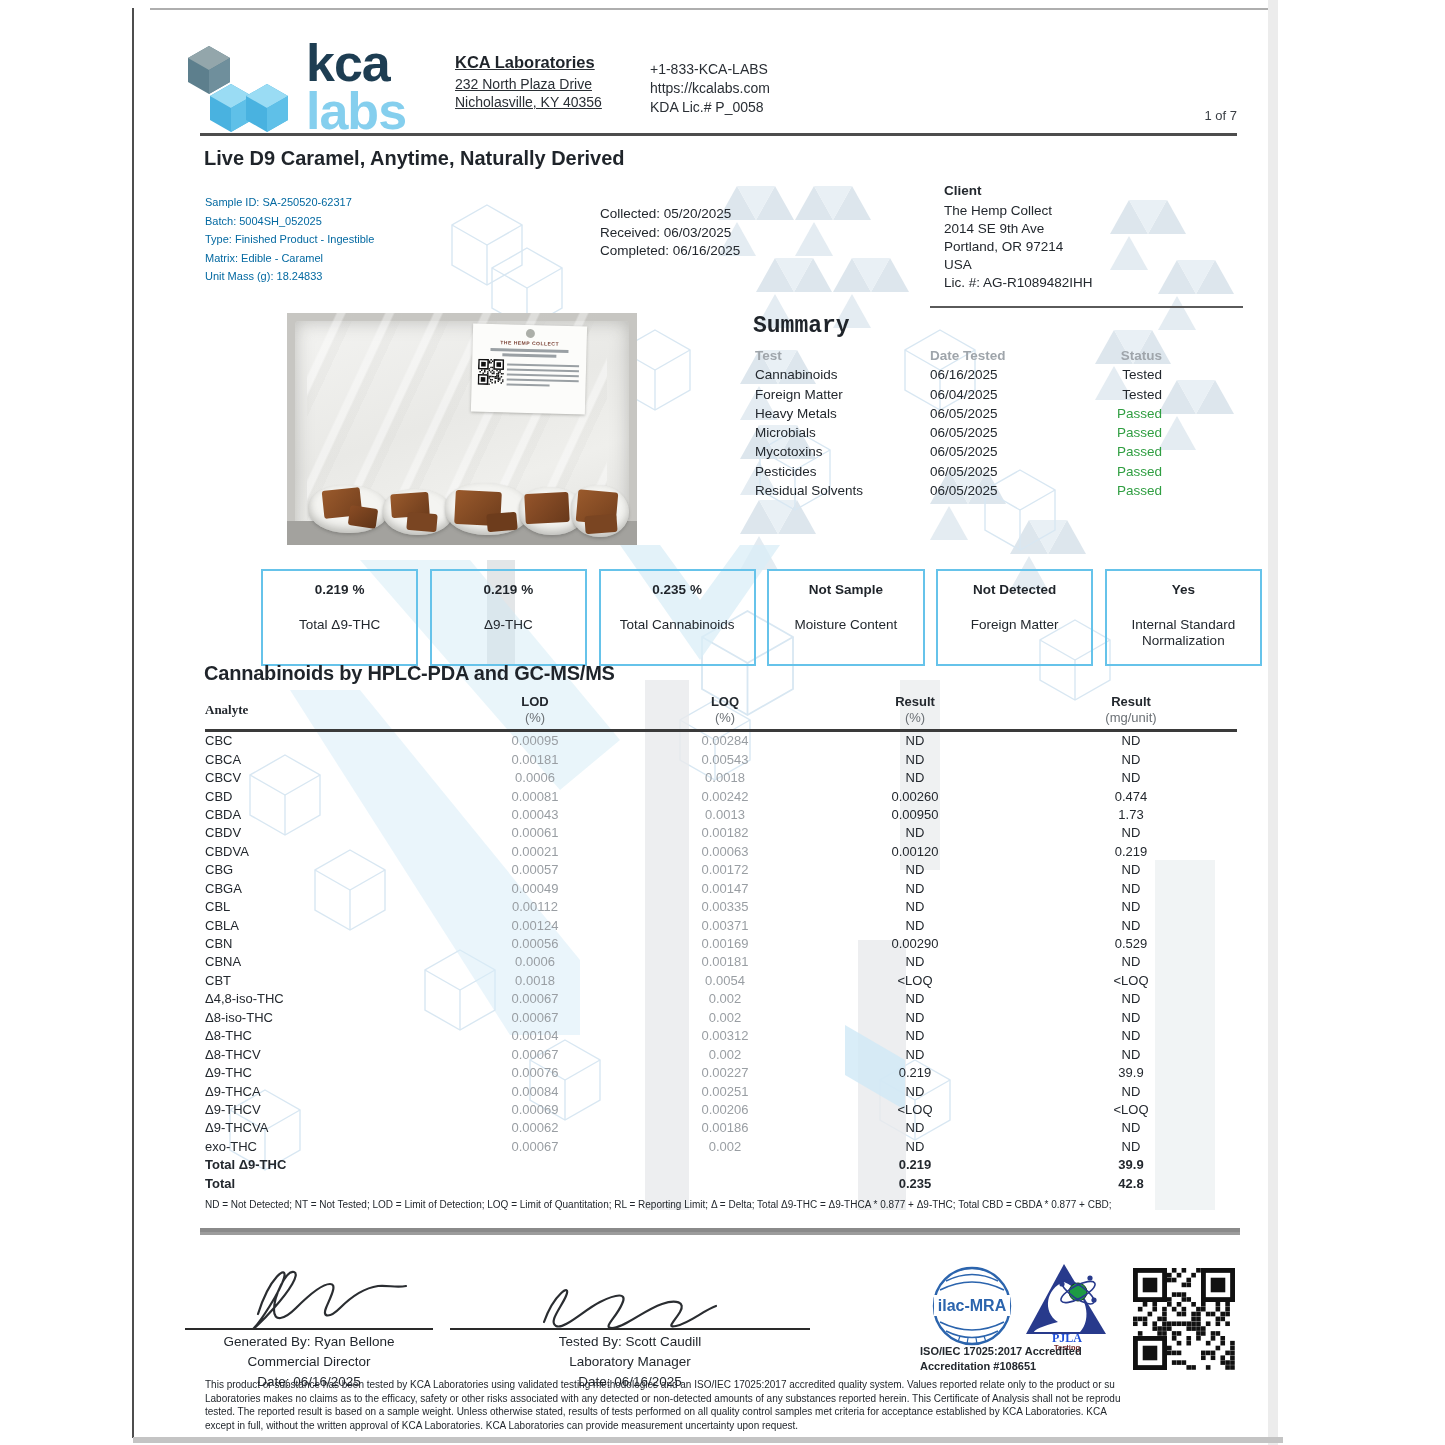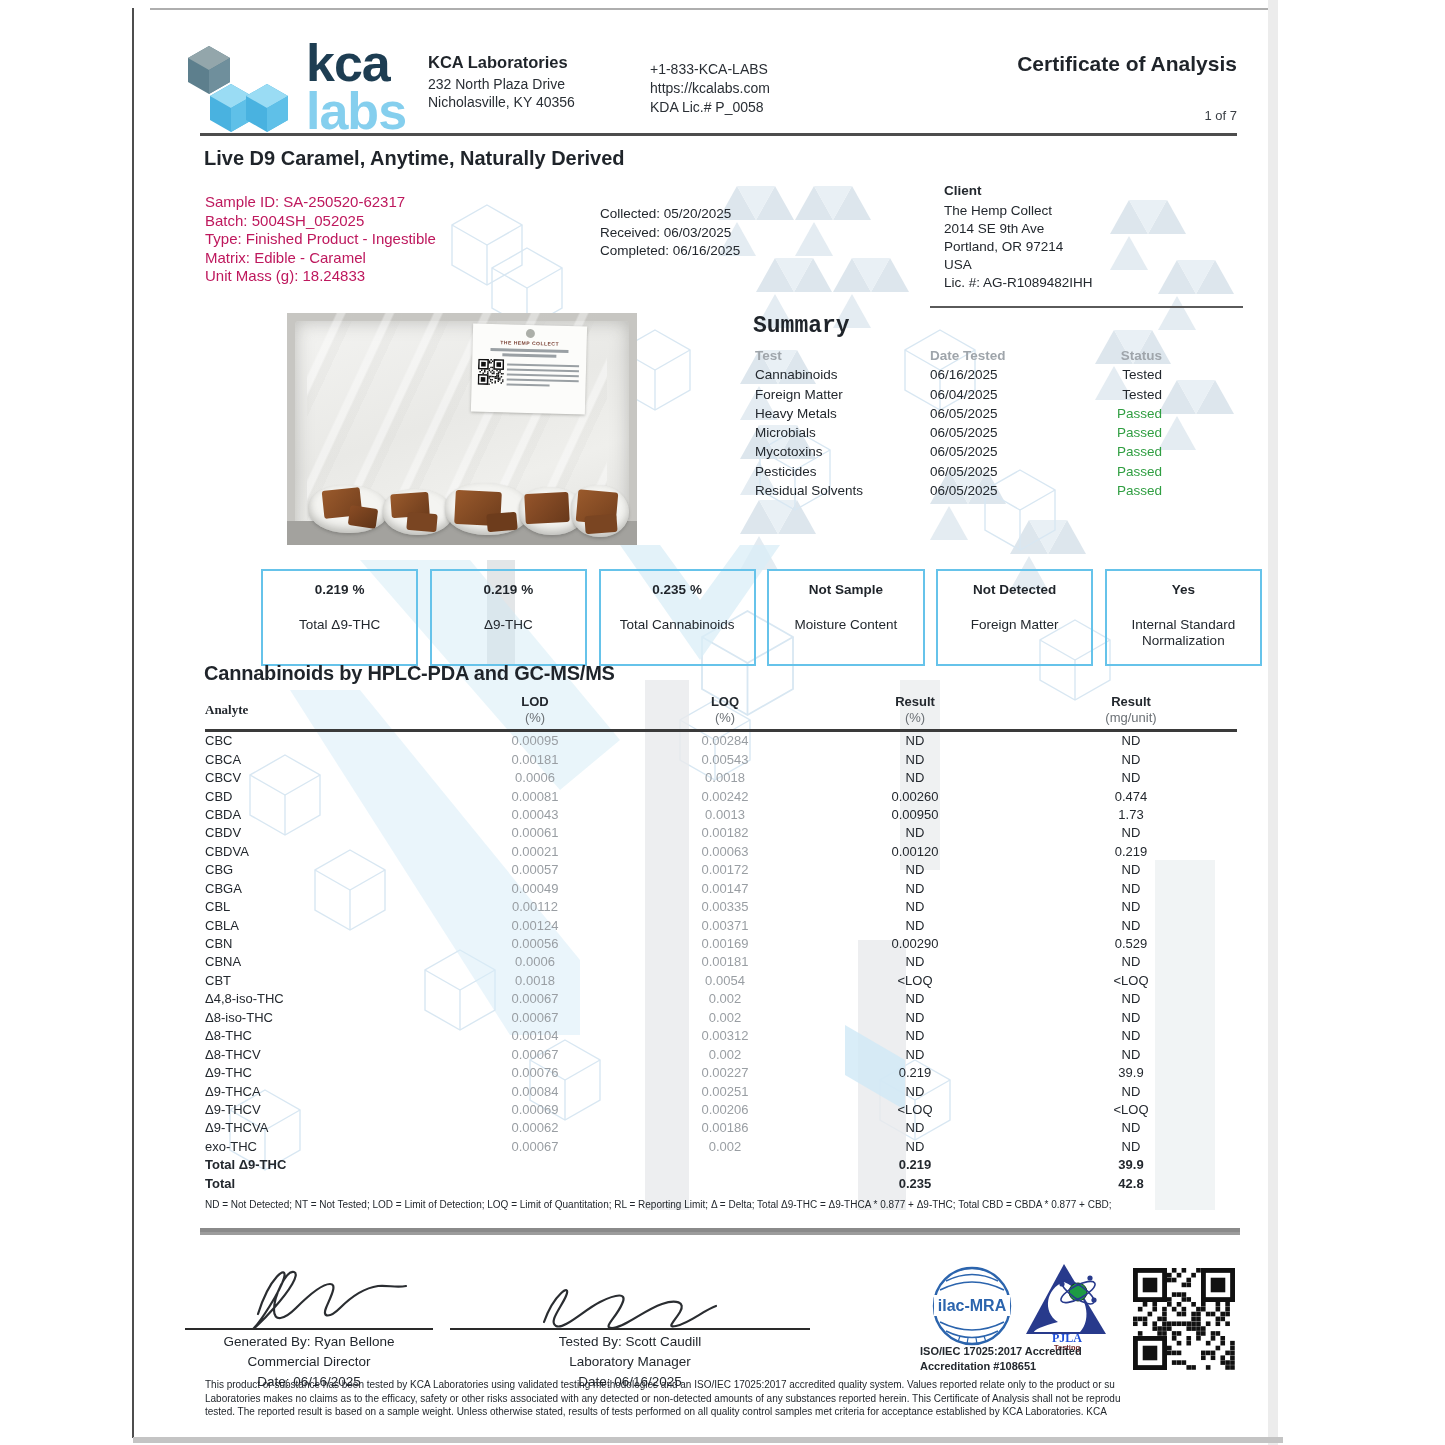--- a/index.html
+++ b/index.html
@@ -10,29 +10,29 @@
   
   .edge-left{left:132px;top:8px;width:2px;height:1430px;background:#4e4e4e;}
   .edge-top{left:150px;top:8px;width:1122px;height:2px;background:#aeaeae;}
   .edge-right{left:1268px;top:0;width:10px;height:1445px;background:#ececec;}
   .edge-bottom{left:133px;top:1437px;width:1150px;height:6px;background:#c4c4c4;}
 
   
   .logo-wordmark{left:306px;top:40px;line-height:0.92;}
   .logo-kca{font-size:52px;font-weight:700;color:#1d3d52;letter-spacing:-1px;}
   .logo-labs{font-size:52px;font-weight:700;color:#85cfee;letter-spacing:-1px;}
-  .lab-block{left:428px;top:53px;font-size:14px;line-height:18px;color:#2a2f35;}
+  .lab-block{left:455px;top:53px;font-size:14px;line-height:18px;color:#2a2f35;text-decoration:underline;}
   .lab-name{font-size:16.5px;font-weight:700;margin-bottom:4px;color:#1f242a;}
   .contact-block{left:650px;top:60px;font-size:14px;line-height:19px;color:#2a2f35;}
   .coa-title{left:837px;top:52px;width:400px;text-align:right;font-size:21px;font-weight:700;color:#1f242a;}
   .page-count{left:937px;top:108px;width:300px;text-align:right;font-size:13px;color:#3a3f45;}
   .rule-header{left:200px;top:133px;width:1037px;height:2.5px;background:#4d4d4d;}
 
   .product-title{left:204px;top:147px;font-size:20px;font-weight:700;color:#1f242a;}
-  .sample-block{left:205px;top:193px;font-size:15px;line-height:18.5px;color:#be185d;}
+  .sample-block{left:205px;top:193px;font-size:11px;line-height:18.5px;color:#0369a1;}
   .dates-block{left:600px;top:205px;font-size:13.5px;line-height:18.5px;color:#23282e;}
   .client-block{left:944px;top:182px;font-size:13.5px;line-height:18px;color:#23282e;}
   .client-head{font-weight:700;margin-bottom:2px;}
   .rule-client{left:930px;top:306px;width:313px;height:1.5px;background:#5a5a5a;}
 
   
   .photo{left:287px;top:313px;width:350px;height:232px;background:#c7c6c2;overflow:hidden;}
   .photo .bag{position:absolute;left:8px;top:8px;width:334px;height:218px;
      background:linear-gradient(160deg,#f3f3f1 0%,#e9e9e6 45%,#efefec 70%,#e2e2df 100%);
      border-radius:4px;box-shadow:inset 0 0 18px rgba(120,120,115,.45);}
@@ -192,21 +192,20 @@
     <div>232 North Plaza Drive</div>
     <div>Nicholasville, KY 40356</div>
   </div>
 
   <div class="abs z contact-block">
     <div>+1-833-KCA-LABS</div>
     <div>https://kcalabs.com</div>
     <div>KDA Lic.# P_0058</div>
   </div>
 
-  <div class="abs z coa-title">Certificate of Analysis</div>
   <div class="abs z page-count">1 of 7</div>
   <div class="abs z rule-header"></div>
 
   <div class="abs z product-title">Live D9 Caramel, Anytime, Naturally Derived</div>
 
   <div class="abs z sample-block">
     <div>Sample ID: SA-250520-62317</div>
     <div>Batch: 5004SH_052025</div>
     <div>Type: Finished Product - Ingestible</div>
     <div>Matrix: Edible - Caramel</div>
@@ -803,15 +802,16 @@
         <rect x="0" y="66.66666666666667" width="33.333333333333336" height="33.333333333333336" fill="#111"></rect>
         <rect x="4.761904761904762" y="71.42857142857143" width="23.80952380952381" height="23.80952380952381" fill="#fff"></rect>
         <rect x="9.523809523809524" y="76.19047619047619" width="14.285714285714285" height="14.285714285714285" fill="#111"></rect>
       </g>
     </svg>
 
   <div class="abs z disclaimer" id="disclaimer">
       <div>This product or substance has been tested by KCA Laboratories using validated testing methodologies and an ISO/IEC 17025:2017 accredited quality system. Values reported relate only to the product or su</div>
       <div>Laboratories makes no claims as to the efficacy, safety or other risks associated with any detected or non-detected amounts of any substances reported herein. This Certificate of Analysis shall not be reprodu</div>
       <div>tested. The reported result is based on a sample weight. Unless otherwise stated, results of tests performed on all quality control samples met criteria for acceptance established by KCA Laboratories. KCA</div>
+      <div>except in full, without the written approval of KCA Laboratories. KCA Laboratories can provide measurement uncertainty upon request.</div>
     </div>
 
 </div>
 
 </body></html>

